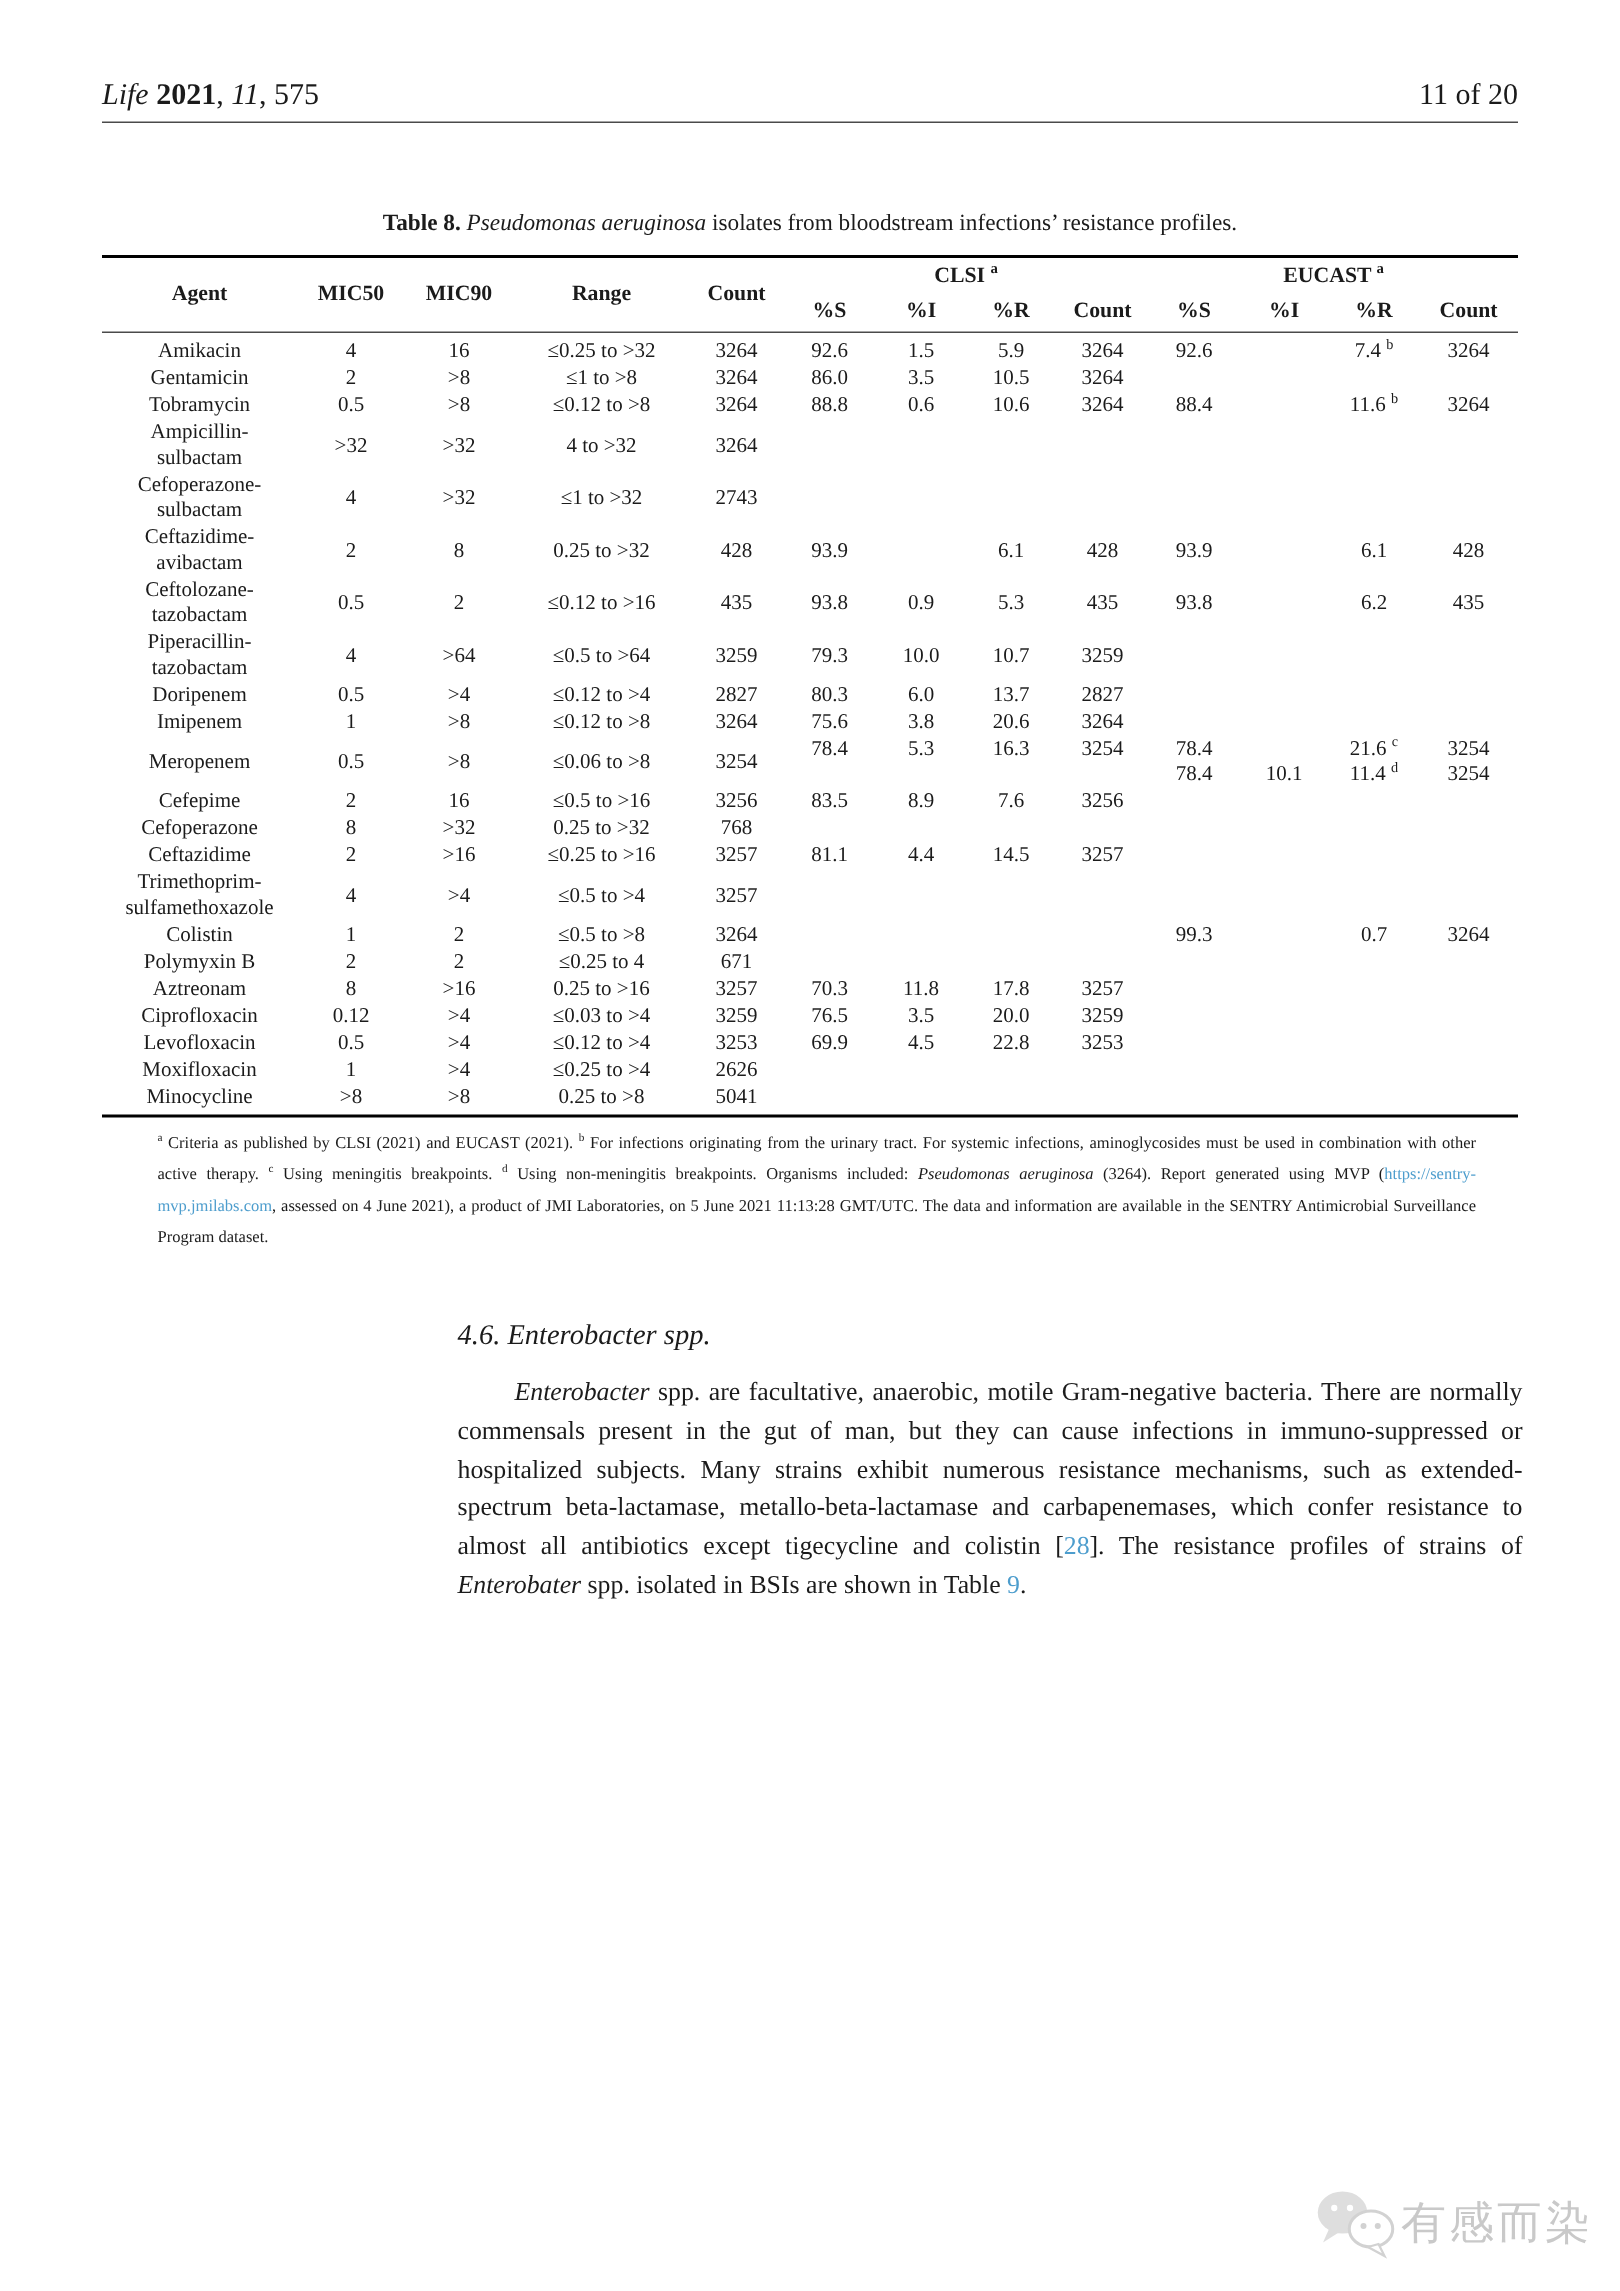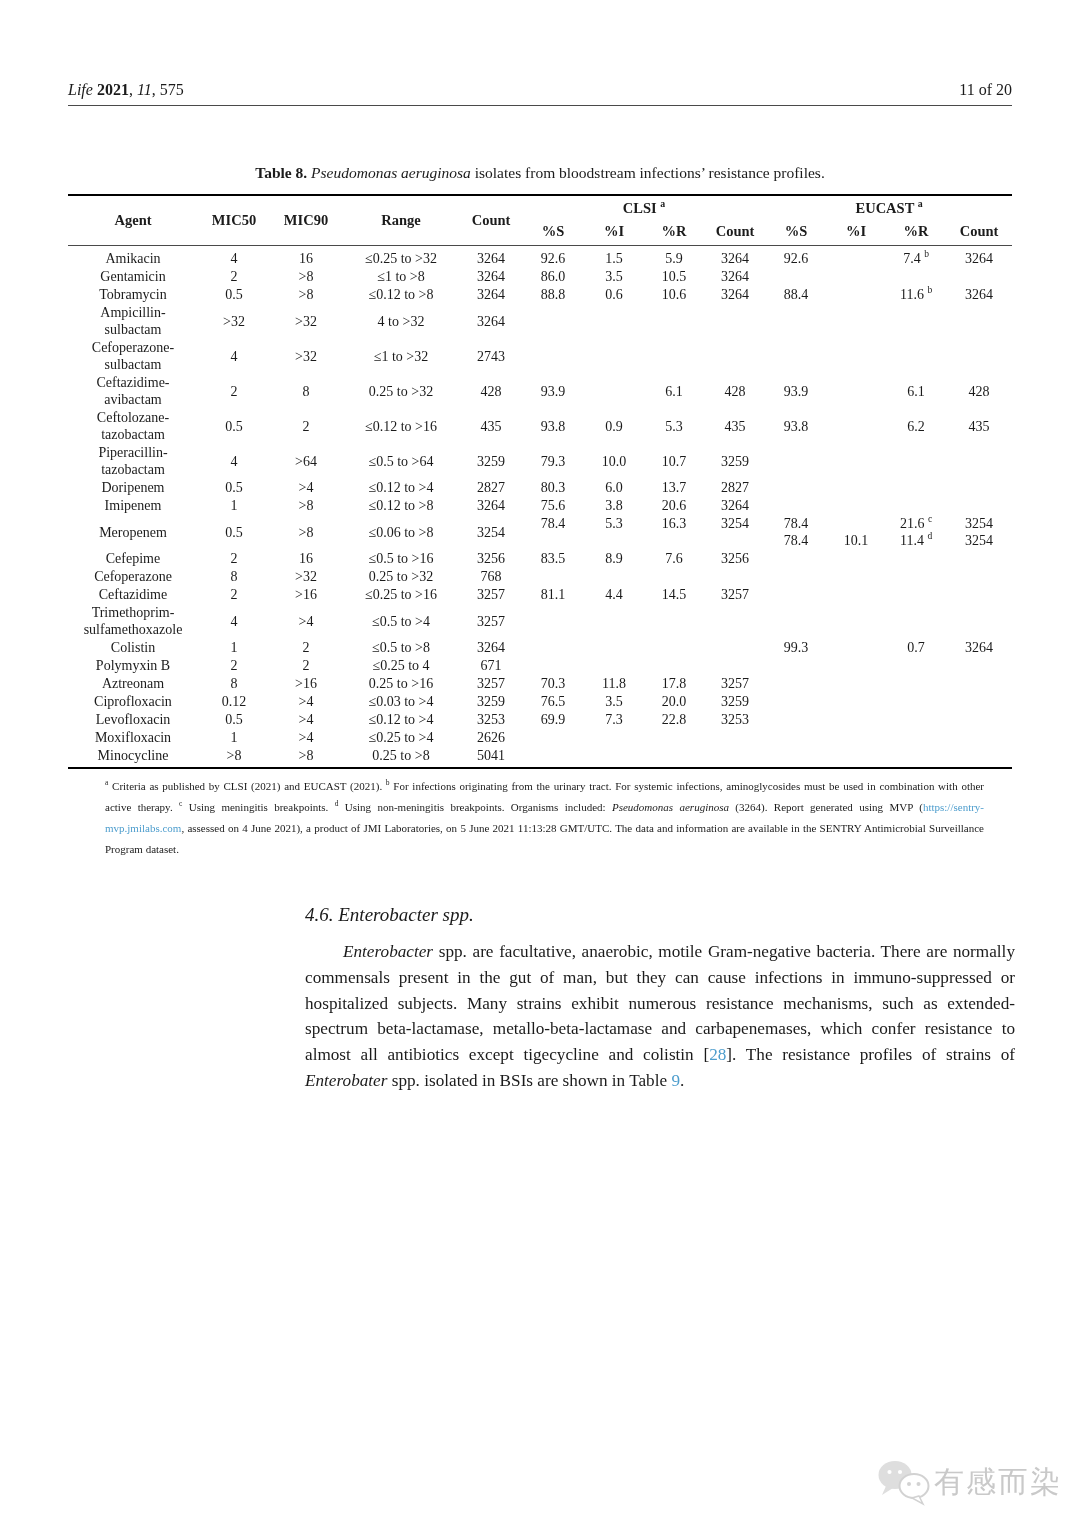--- a/index.html
+++ b/index.html
@@ -13,22 +13,22 @@
   body{
     width:1080px;height:1527px;background:#ffffff;color:var(--ink);
     font-family:"Liberation Serif", "DejaVu Serif", serif;
     position:relative;overflow:hidden;
   }
   .page{width:1080px;height:1527px;padding:0 68px;position:relative;}
 
   
   .running-head{
     display:flex;justify-content:space-between;align-items:flex-end;
-    padding-top:81px;padding-bottom:6px;border-bottom:1px solid var(--rule-mid);
-    font-size:16px;
+    padding-top:52px;padding-bottom:6px;border-bottom:1px solid var(--rule-mid);
+    font-size:20px;
     gap:25px;
   }
   .it{font-style:italic;}
   .bd{font-weight:bold;}
   .link{color:var(--link);}
 
   
   .caption{margin:58px 0 12px 0;text-align:center;font-size:15.5px;}
 
   
@@ -484,21 +484,21 @@
         </tr>
         <tr>
           <td class="agent">
             <div>Levofloxacin</div>
           </td>
           <td>0.5</td>
           <td>&gt;4</td>
           <td>≤0.12 to &gt;4</td>
           <td>3253</td>
           <td>69.9</td>
-          <td>7.3</td>
+          <td>4.5</td>
           <td>22.8</td>
           <td>3253</td>
           <td></td>
           <td></td>
           <td></td>
           <td></td>
         </tr>
         <tr>
           <td class="agent">
             <div>Moxifloxacin</div>

